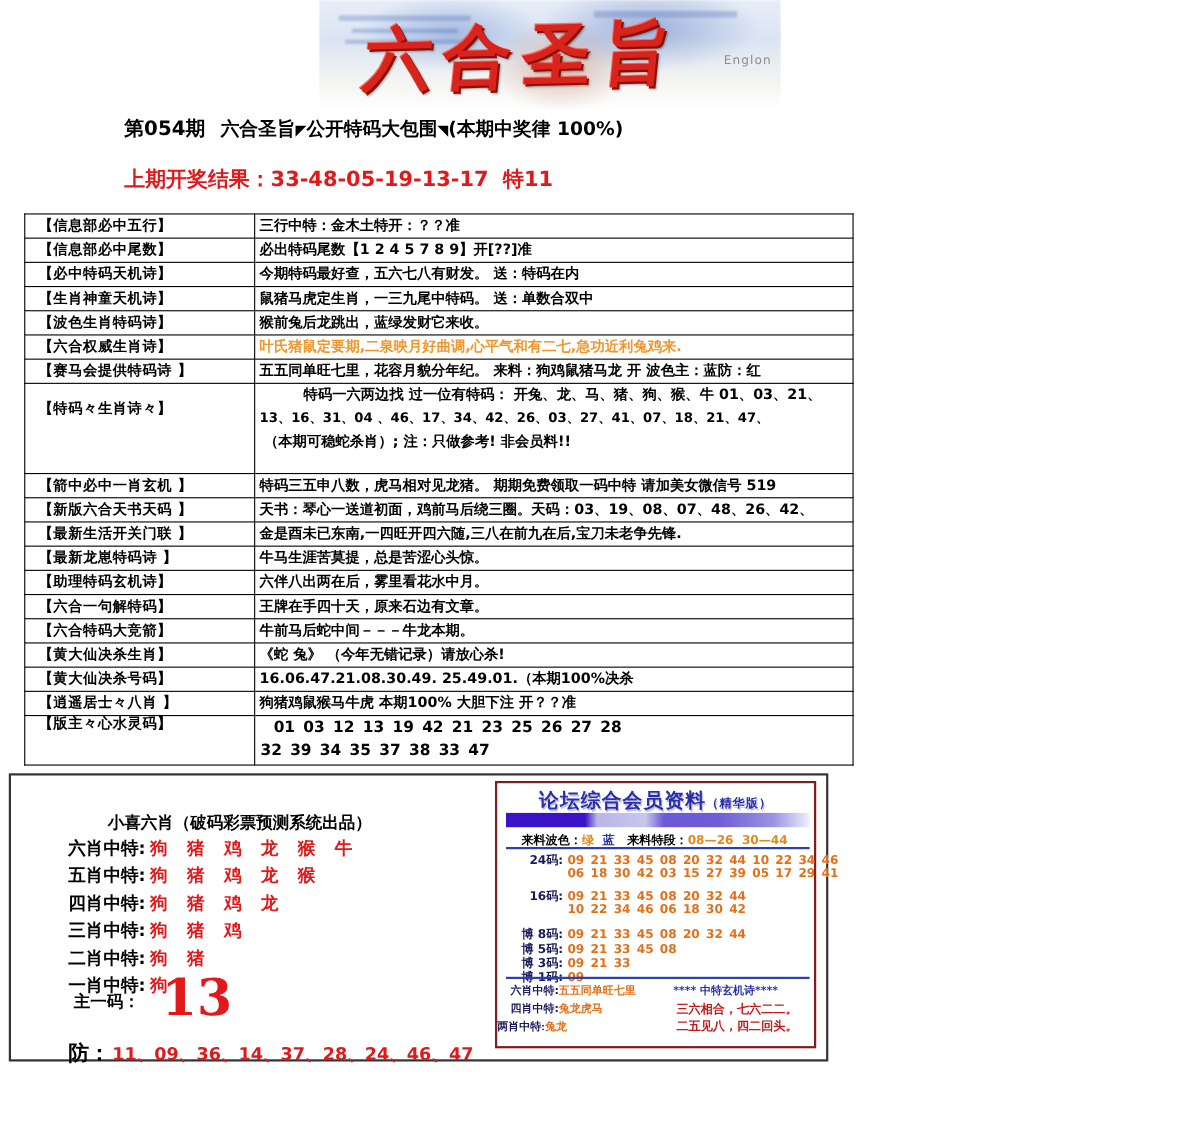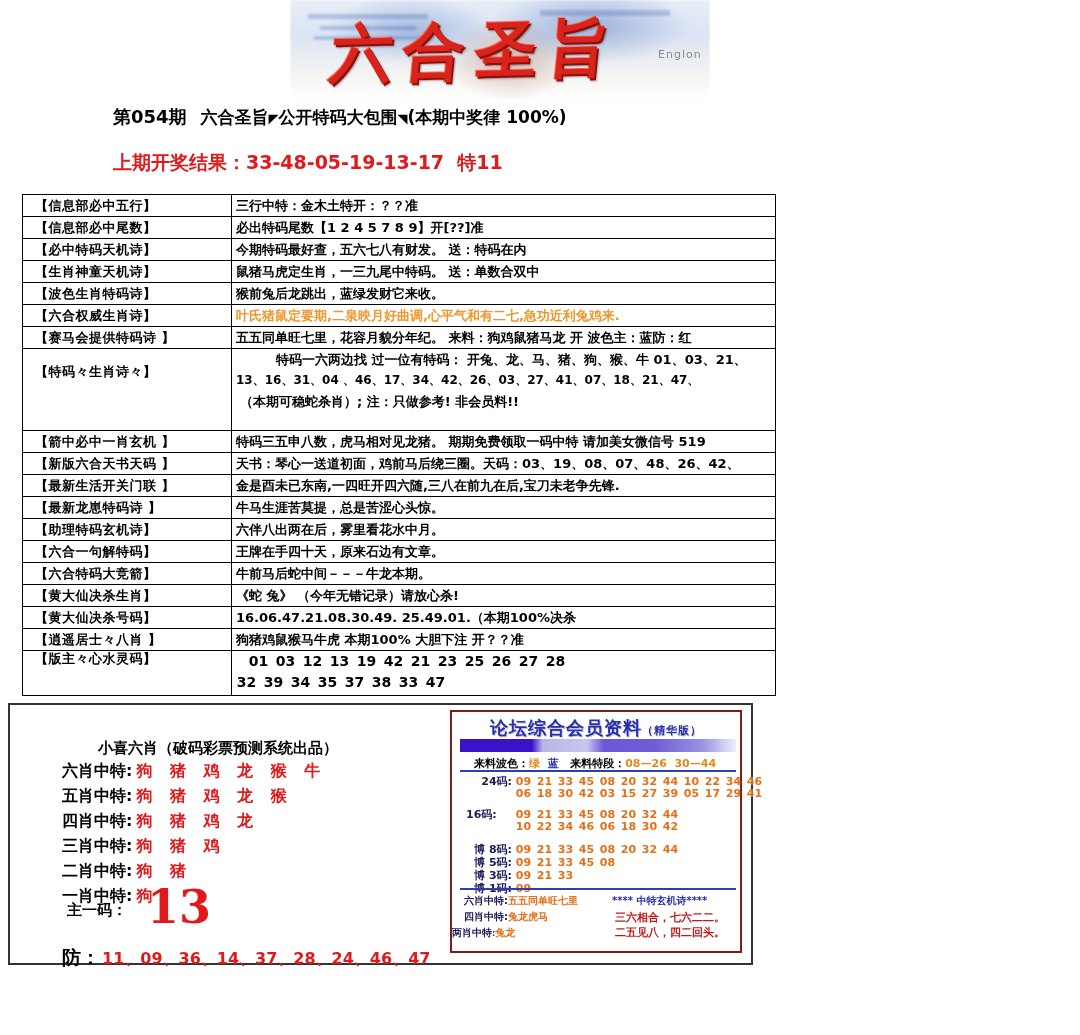--- a/index.html
+++ b/index.html
@@ -257,21 +257,21 @@
       <span>论坛综合会员资料</span><span class="ver">（精华版）</span>
     </div>
     <div id="br-bar"></div>
     <div id="br-sub">
       <span>来料波色：</span><span class="gr">绿</span>&nbsp;&nbsp;<span class="bl">蓝</span>&nbsp;&nbsp;&nbsp;<span>来料特段：</span><span class="rg">08—26</span>&nbsp;&nbsp;<span class="rg">30—44</span>
     </div>
     <div id="br-hr1"></div>
     <div id="br-blocks">
         <div class="br-line" style="left: 14px; top: 62px;"><span class="lb" style="display: inline-block; width: 46px; text-align: right;">24码:</span> <span class="nums"><i>09</i><i>21</i><i>33</i><i>45</i><i>08</i><i>20</i><i>32</i><i>44</i><i>10</i><i>22</i><i>34</i><i>46</i></span></div>
         <div class="br-line" style="left: 14px; top: 75px;"><span class="lb" style="display: inline-block; width: 46px; text-align: right;"></span> <span class="nums"><i>06</i><i>18</i><i>30</i><i>42</i><i>03</i><i>15</i><i>27</i><i>39</i><i>05</i><i>17</i><i>29</i><i>41</i></span></div>
-        <div class="br-line" style="left: 14px; top: 95px;"><span class="lb" style="display: inline-block; width: 46px; text-align: left;">16码:</span> <span class="nums"><i>09</i><i>21</i><i>33</i><i>45</i><i>08</i><i>20</i><i>32</i><i>44</i></span></div>
+        <div class="br-line" style="left: 14px; top: 95px;"><span class="lb" style="display: inline-block; width: 46px; text-align: right;">16码:</span> <span class="nums"><i>09</i><i>21</i><i>33</i><i>45</i><i>08</i><i>20</i><i>32</i><i>44</i></span></div>
         <div class="br-line" style="left: 14px; top: 108px;"><span class="lb" style="display: inline-block; width: 46px; text-align: right;"></span> <span class="nums"><i>10</i><i>22</i><i>34</i><i>46</i><i>06</i><i>18</i><i>30</i><i>42</i></span></div>
         <div class="br-line" style="left: 14px; top: 130px;"><span class="lb" style="display: inline-block; width: 46px; text-align: right;">博 8码:</span> <span class="nums"><i>09</i><i>21</i><i>33</i><i>45</i><i>08</i><i>20</i><i>32</i><i>44</i></span></div>
         <div class="br-line" style="left: 14px; top: 143px;"><span class="lb" style="display: inline-block; width: 46px; text-align: right;">博 5码:</span> <span class="nums"><i>09</i><i>21</i><i>33</i><i>45</i><i>08</i></span></div>
         <div class="br-line" style="left: 14px; top: 156px;"><span class="lb" style="display: inline-block; width: 46px; text-align: right;">博 3码:</span> <span class="nums"><i>09</i><i>21</i><i>33</i></span></div>
         <div class="br-line" style="left: 14px; top: 169px;"><span class="lb" style="display: inline-block; width: 46px; text-align: right;">博 1码:</span> <span class="nums"><i>09</i></span></div>
       </div>
     <div id="br-hr2"></div>
     <div id="br-zodiac">
         <div class="br-zx" style="left: 12px; top: 182px;"><span class="lb">六肖中特:</span><span class="vl">五五同单旺七里</span></div>
         <div class="br-zx" style="left: 12px; top: 198px;"><span class="lb">四肖中特:</span><span class="vl">兔龙虎马</span></div>

